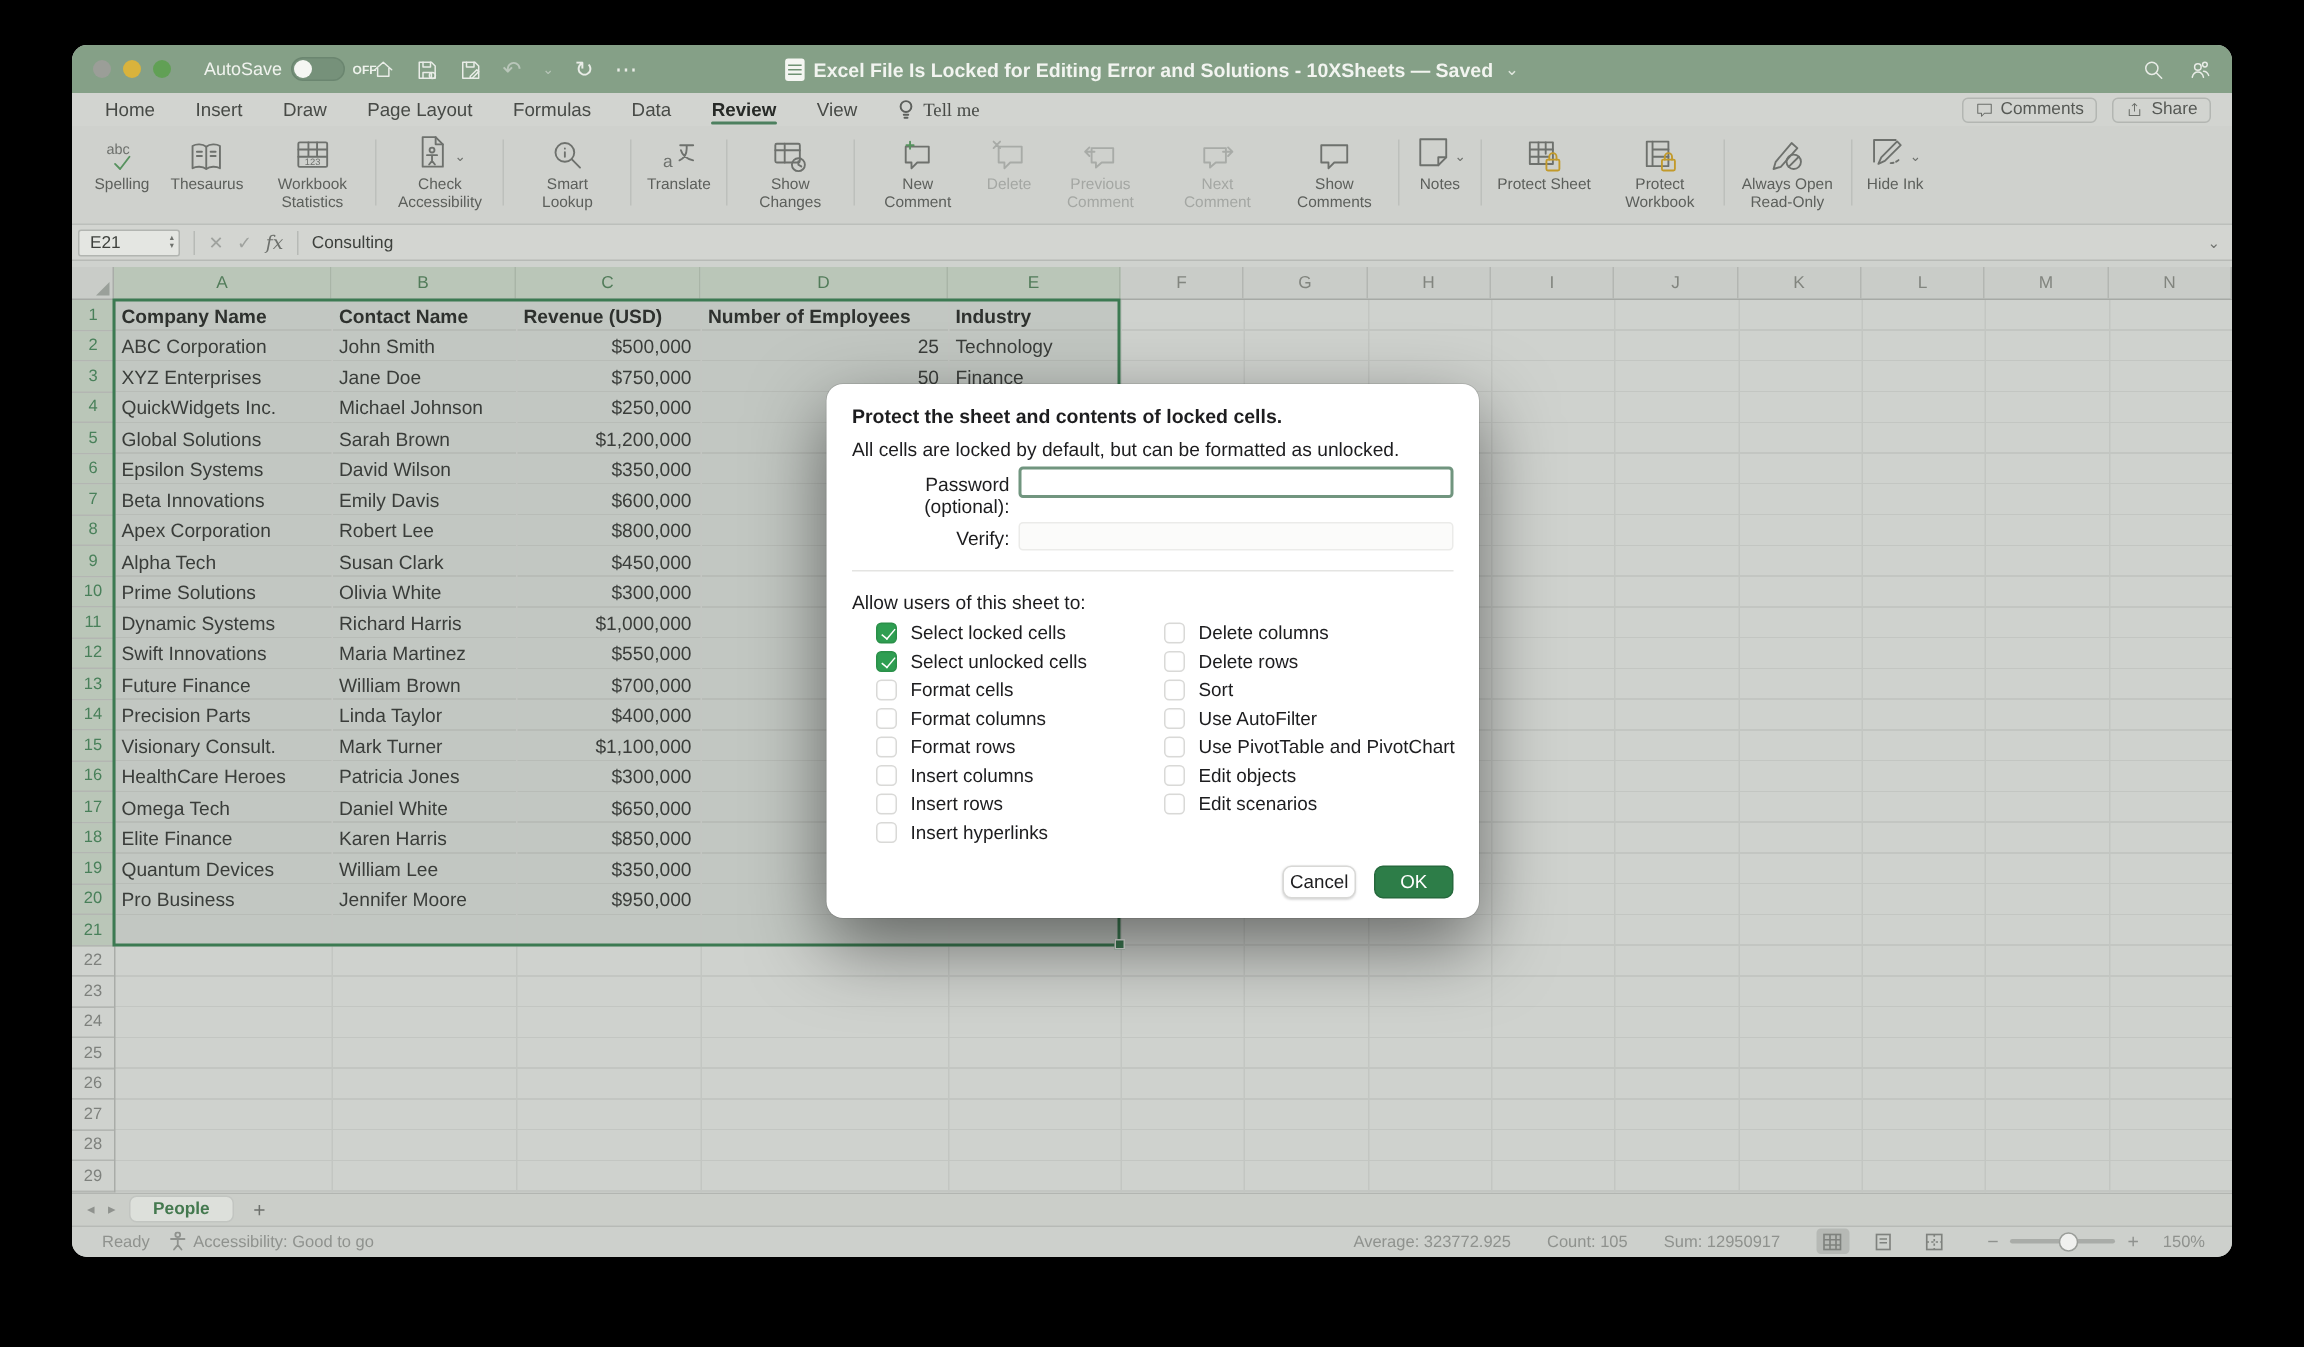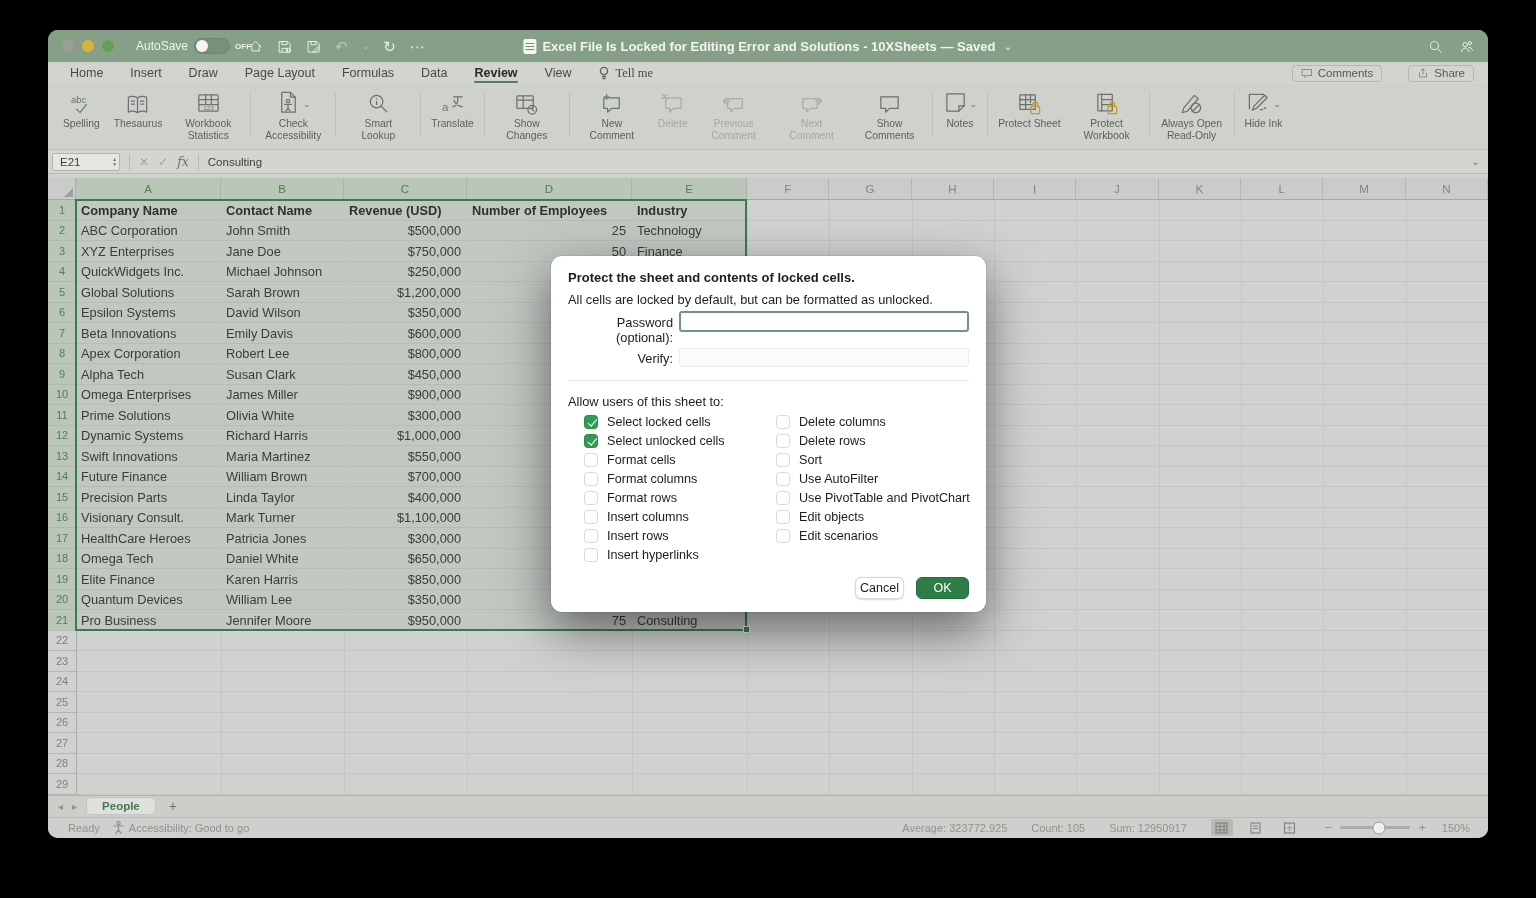--- a/index.html
+++ b/index.html
@@ -39,21 +39,21 @@
 
   
   .tabrow{height:22px;flex:none;background:#d2d4d0;display:flex;align-items:center;
     padding:0 14px 0 22px;gap:27px;font-size:12.5px;color:#474a46;}
   .mtab{height:22px;display:flex;align-items:center;position:relative;cursor:default;}
   .mtab.active{color:#272a27;font-weight:bold;}
   .mtab.active::after{content:"";position:absolute;left:0;right:0;bottom:1px;height:2.5px;
     border-radius:2px;background:#4d805f;}
   .tellme{display:flex;align-items:center;gap:5px;font-family:Liberation Serif, serif;}
   .tellme svg{width:12px;height:14px;stroke:#5c5f5b;fill:none;stroke-width:1.3;stroke-linecap:round;}
-  .tr-right{margin-left:auto;display:flex;gap:26px;}
+  .tr-right{margin-left:auto;display:flex;gap:10px;}
   .pillbtn{height:17px;display:flex;align-items:center;gap:5px;padding:0 8px;font-size:11.5px;
     color:#565955;border:1px solid #b3b6b2;border-radius:4px;background:transparent;}
   .pillbtn svg{width:12px;height:12px;stroke:#6b6e6a;fill:none;stroke-width:1.4;stroke-linecap:round;stroke-linejoin:round;}
 
   
   .ribbon{height:66px;flex:none;background:#cfd1cd;border-bottom:1px solid #bcbfbb;
     display:flex;align-items:stretch;padding:5px 4px 2px 8px;}
   .rbtn{display:flex;flex-direction:column;align-items:center;padding:1px 7px 0 7px;max-width:78px;}
   .rbtn .icwrap{height:28px;display:flex;align-items:center;gap:2px;}
   .rbtn svg{width:25px;height:25px;fill:none;stroke:#6e716d;stroke-width:1.3;
@@ -662,27 +662,20 @@
               </div>
 
               <div class="trow">
                 <div class="cA">Alpha Tech</div>
                 <div class="cB">Susan Clark</div>
                 <div class="cC">$450,000</div>
                 <div class="cD"></div>
                 <div class="cE"></div>
               </div>
 
-              <div class="trow">
-                <div class="cA">Omega Enterprises</div>
-                <div class="cB">James Miller</div>
-                <div class="cC">$900,000</div>
-                <div class="cD"></div>
-                <div class="cE"></div>
-              </div>
 
               <div class="trow">
                 <div class="cA">Prime Solutions</div>
                 <div class="cB">Olivia White</div>
                 <div class="cC">$300,000</div>
                 <div class="cD"></div>
                 <div class="cE"></div>
               </div>
 
               <div class="trow">

